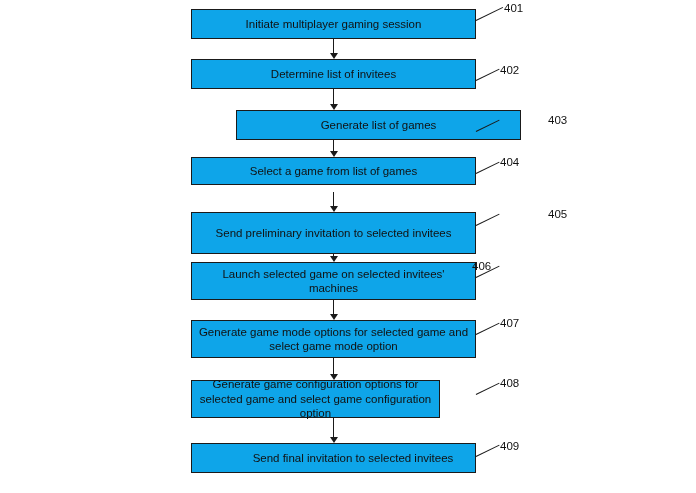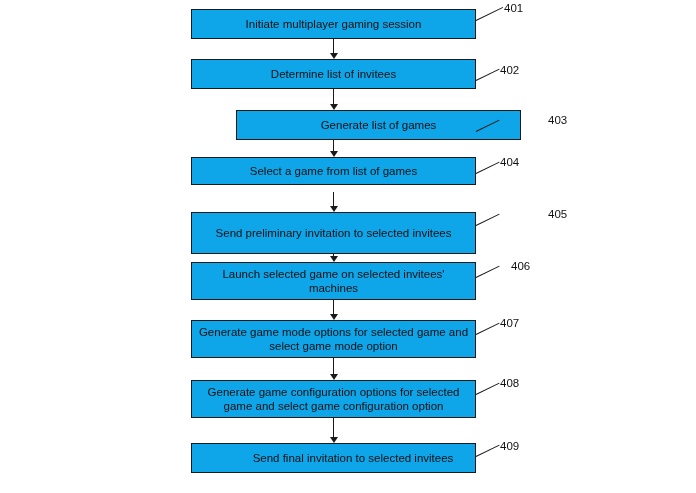--- a/index.html
+++ b/index.html
@@ -102,38 +102,38 @@
       </div>
       <div class="node" style="left: 191px; top: 212px; width: 285px; height: 42px;">
         <span>Send preliminary invitation to selected invitees</span>
       </div>
       <div class="node" style="left: 191px; top: 262px; width: 285px; height: 38px;">
         <span>Launch selected game on selected invitees' machines</span>
       </div>
       <div class="node" style="left: 191px; top: 320px; width: 285px; height: 38px;">
         <span>Generate game mode options for selected game and select game mode option</span>
       </div>
-      <div class="node" style="left: 191px; top: 380px; width: 285px; height: 38px;">
+      <div class="node" style="left: 191px; top: 380px; width: 249px; height: 38px;">
         <span>Generate game configuration options for selected game and select game configuration option</span>
       </div>
       <div class="node" style="left: 191px; top: 443px; width: 285px; height: 30px; padding-left: 45px;">
         <span>Send final invitation to selected invitees</span>
       </div>
       <div class="leader" style="left: 476px; top: 20px; width: 30px; transform: rotate(-26deg);"></div>
       <div class="ref-label" style="left: 504px; top: 2px;">401</div>
       <div class="leader" style="left: 476px; top: 80px; width: 26px; transform: rotate(-26deg);"></div>
       <div class="ref-label" style="left: 500px; top: 64px;">402</div>
       <div class="leader" style="left: 476px; top: 131px; width: 26px; transform: rotate(-26deg);"></div>
       <div class="ref-label" style="left: 500px; top: 114px; margin-left: 48px;">403</div>
       <div class="leader" style="left: 476px; top: 173px; width: 26px; transform: rotate(-26deg);"></div>
       <div class="ref-label" style="left: 500px; top: 156px;">404</div>
       <div class="leader" style="left: 476px; top: 225px; width: 26px; transform: rotate(-26deg);"></div>
       <div class="ref-label" style="left: 500px; top: 208px; margin-left: 48px;">405</div>
       <div class="leader" style="left: 476px; top: 277px; width: 26px; transform: rotate(-26deg);"></div>
-      <div class="ref-label" style="left: 511px; top: 260px;">406</div>
+      <div class="ref-label" style="left: 472px; top: 260px;">406</div>
       <div class="leader" style="left: 476px; top: 334px; width: 26px; transform: rotate(-26deg);"></div>
       <div class="ref-label" style="left: 500px; top: 317px;">407</div>
       <div class="leader" style="left: 476px; top: 394px; width: 26px; transform: rotate(-26deg);"></div>
       <div class="ref-label" style="left: 500px; top: 377px;">408</div>
       <div class="leader" style="left: 476px; top: 456px; width: 26px; transform: rotate(-26deg);"></div>
       <div class="ref-label" style="left: 500px; top: 440px;">409</div>
     </div>
 </div>
 
 </body></html>

